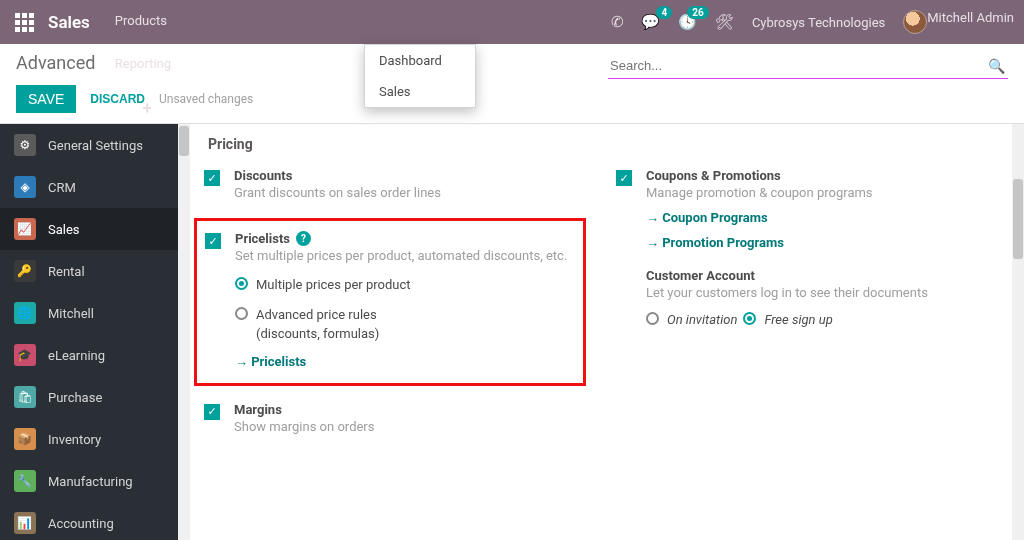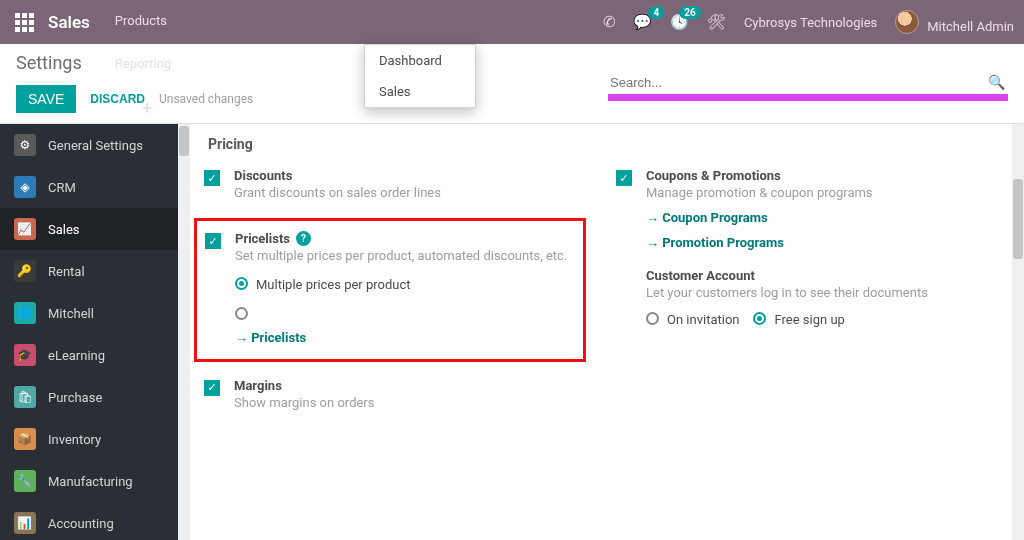--- a/index.html
+++ b/index.html
@@ -11,36 +11,36 @@
     .app-icon-grid { display: grid; grid-template-columns: repeat(3,5px); grid-template-rows: repeat(3,5px); gap: 2px; }
     .app-icon-grid span { background: #fff; width: 5px; height: 5px; }
     .brand { font-size: 17px; font-weight: 600; margin-right: 25px; }
     .topnav { display: flex; gap: 28px; flex-direction: column; }
     .topnav-item { color: #e8dfe5; cursor: pointer; font-size: 13px; }
     .topnav-plus { margin-left: 28px; font-size: 16px; font-weight: bold; color: #e8dfe5; }
     .topbar-right { margin-left: auto; display: flex; align-items: center; gap: 18px; color: #e8dfe5; }
     .tb-icon { position: relative; font-size: 15px; cursor: pointer; }
     .badge { position: absolute; top: -7px; right: -12px; background: #00a09d; color: #fff; font-size: 10px; padding: 1px 5px; border-radius: 8px; font-weight: bold; }
     .company { font-size: 13px; }
-    .user { display: flex; align-items: flex-end; gap: 8px; }
+    .user { display: flex; align-items: flex-start; }
     .avatar { width: 24px; height: 24px; border-radius: 50%; background: radial-gradient(circle at 40% 35%, #f5c99b 35%, #8b5a3c 36%); border: 1px solid #b8a098;}
     
     
     .dropdown-menu { position: absolute; top: 44px; left: 364px; width: 112px; background: #fff; border: 1px solid #d5d5d5; box-shadow: 0 4px 12px rgba(0,0,0,0.25); z-index: 50; }
     .dropdown-item { padding: 8px 14px; color: #4c4c4c; cursor: pointer; }
     
     
     .control-panel { background: #fff; border-bottom: 1px solid #e0e0e0; padding: 8px 16px 10px; display: flex; align-items: flex-start; }
     .cp-left { flex: 1; }
     .cp-title { font-size: 18px; color: #6d6d6d; margin-bottom: 12px; }
     .cp-buttons { display: flex; align-items: center; gap: 14px; }
     .btn-save { background: #00a09d; color: #fff; border: none; padding: 6px 12px; font-weight: 400; cursor: pointer; font-size: 14px; }
     .btn-discard { color: #00a09d; background: none; border: none; font-weight: 600; cursor: pointer; font-size: 12px; }
     .unsaved { color: #a2a2a2; font-size: 12px; }
-    .cp-search { width: 400px; border-bottom: 7px solid #d946ef; display: flex; align-items: center; padding: 4px 2px; margin-top: 18px; }
+    .cp-search { width: 400px; border-bottom: 1px solid #d946ef; display: flex; align-items: flex-start; padding: 4px 2px; margin-top: 2px; }
     .cp-search input { border: none; outline: none; flex: 1; font-size: 13px; color: #6d6d6d; }
     .search-icon { color: #6d6d6d; font-size: 14px; }
     
     
     .main { display: flex; height: calc(540px - 44px - 80px); }
     
     
     .sidebar { width: 178px; background: #2a2f36; color: #d4d4d4; overflow-y: auto; }
     .side-item { display: flex; align-items: center; gap: 12px; padding: 10px 14px; cursor: pointer; font-size: 13px; }
     .side-item.active { background: #1f2227; color: #fff; }
@@ -80,21 +80,21 @@
     .setting-link { color: #00797a; font-weight: 700; margin-top: 10px; display: block; cursor: pointer; }
     .setting-link::before { content: "→ "; font-weight: bold; }
     
     .radio-group { margin-top: 12px; }
     .radio-item { display: flex; align-items: flex-start; gap: 8px; margin-bottom: 10px; cursor: pointer; }
     .radio { width: 13px; height: 13px; border: 2px solid #888; border-radius: 50%; flex-shrink: 0; margin-top: 2px; position: relative; }
     .radio.checked { border-color: #00a09d; }
     .radio.checked::after { content: ""; position: absolute; top: 2px; left: 2px; width: 5px; height: 5px; background: #00a09d; border-radius: 50%; }
     .radio-label { color: #4c4c4c; max-width: 160px; line-height: 1.5; }
     
-    .radio-inline { display: flex; gap: 14px; margin-top: 10px; }
+    .radio-inline { display: flex; gap: 6px; margin-top: 10px; font-style: italic; }
     
     .highlight-box { border: 3px solid #ef1010; padding: 10px 8px 14px 8px; margin-left: -10px; margin-bottom: 16px; }
     
     .chk-placeholder { width: 16px; margin-right: 14px; flex-shrink: 0; }
   </style>
 </head>
 <body>
 
 <div class="topbar">
   <div class="app-icon">
@@ -131,21 +131,21 @@
   </div>
 </div>
 
 <div class="dropdown-menu">
   <div class="dropdown-item">Dashboard</div>
   <div class="dropdown-item">Sales</div>
 </div>
 
 <div class="control-panel">
   <div class="cp-left">
-    <div class="cp-title">Settings</div>
+    <div class="cp-title">Advanced</div>
     <div class="cp-buttons">
       <button class="btn-save">SAVE</button>
       <button class="btn-discard">DISCARD</button>
       <span class="unsaved">Unsaved changes</span>
     </div>
   </div>
   <div class="cp-search">
     <input placeholder="Search..." style="">
     <span class="search-icon">🔍</span>
   </div>
@@ -221,20 +221,21 @@
                     <span class="help-icon">?</span>
                   </div>
                 <div class="setting-desc">Set multiple prices per product, automated discounts, etc.</div>
                 <div class="radio-group">
                   <div class="radio-item">
                     <div class="radio checked"></div>
                     <div class="radio-label">Multiple prices per product</div>
                   </div>
                   <div class="radio-item">
                     <div class="radio"></div>
+                    <div class="radio-label">Advanced price rules (discounts, formulas)</div>
                   </div>
                 </div>
                 <a class="setting-link">Pricelists</a>
               </div>
             </div>
           </div>
 
           <div class="setting-box">
             <div class="setting-chk">✓</div>
             <div class="setting-body">

